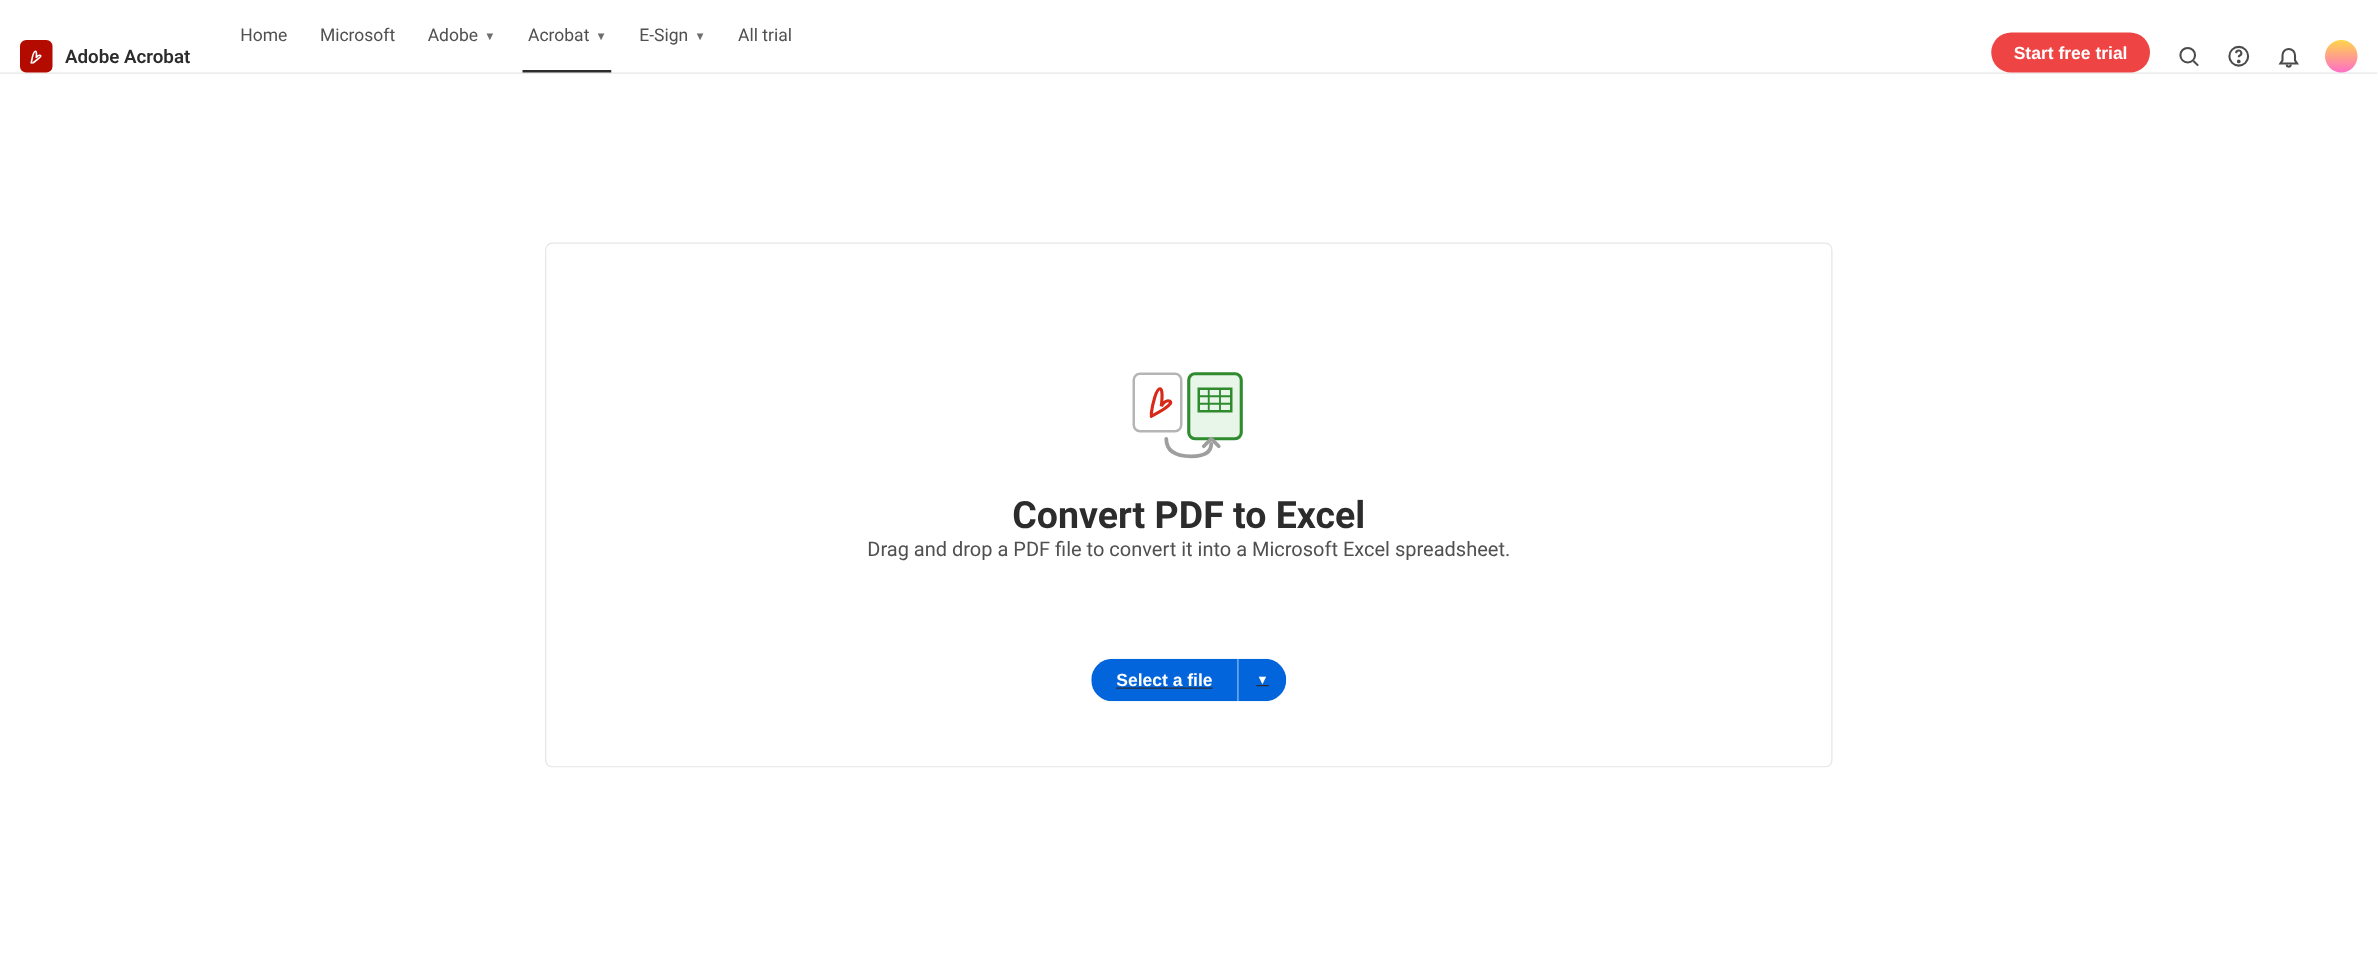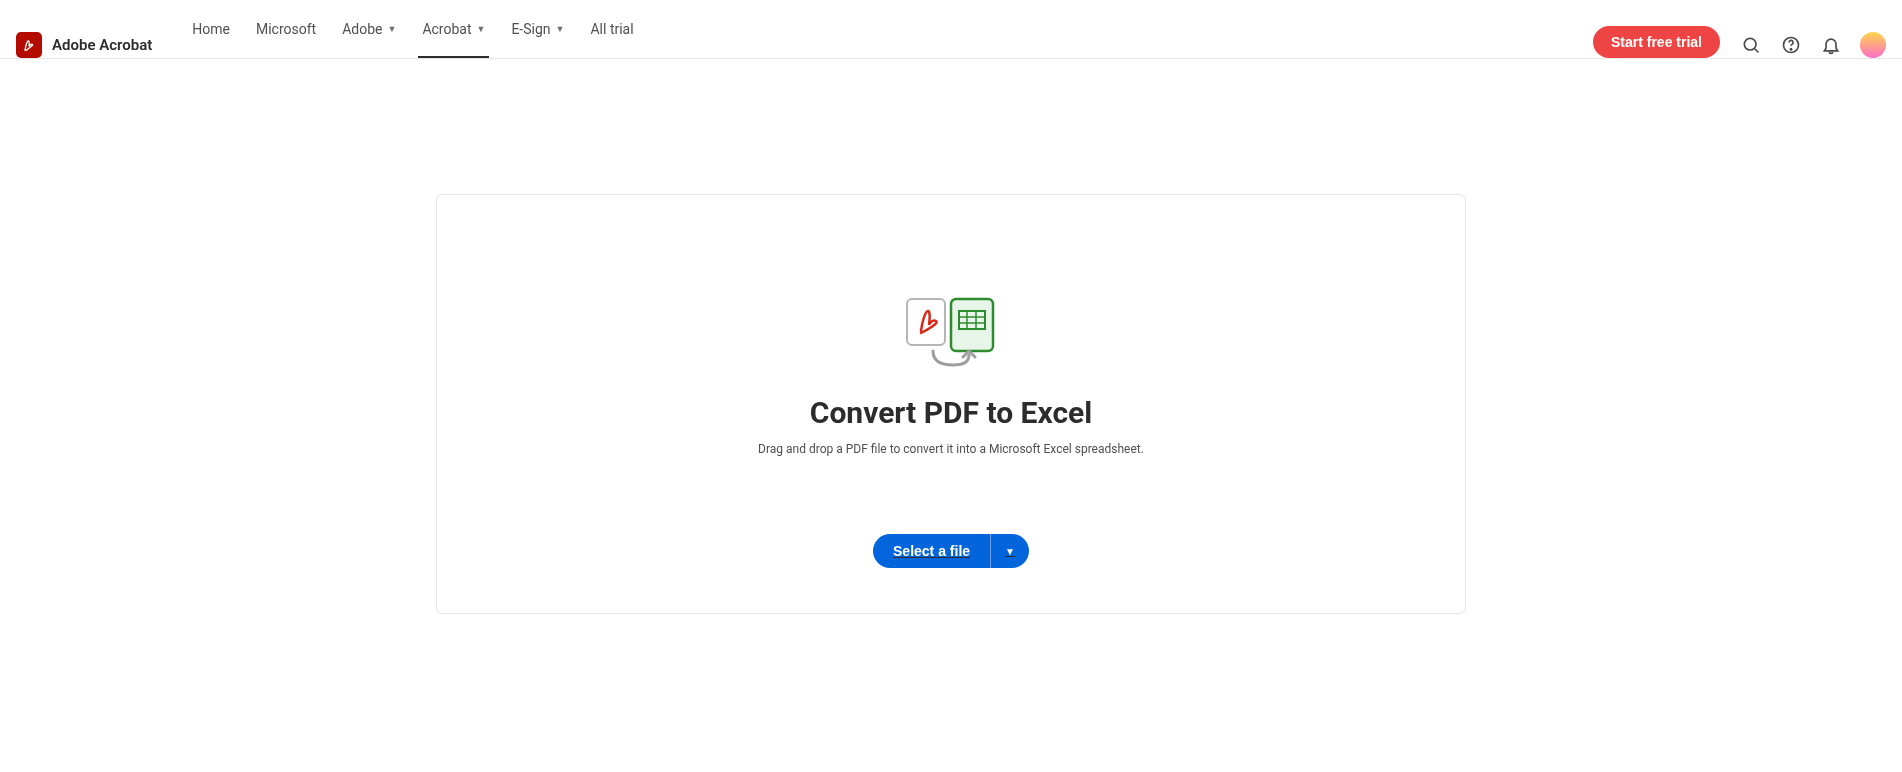--- a/index.html
+++ b/index.html
@@ -113,24 +113,24 @@
   align-items: center;
   padding-top: 100px;
 }
 .illus {
   margin-bottom: 18px;
 }
 .title {
   font-size: 30px;
   font-weight: 700;
   color: #2c2c2c;
-  margin-bottom: 12px;
+  margin-bottom: 0;
 }
 .subtitle {
-  font-size: 12px;
+  font-size: 16px;
   color: #505050;
   margin-bottom: 78px;
 }
 .btn-group {
   display: flex;
   border-radius: 17px;
   overflow: hidden;
   text-decoration: underline;
 }
 .select-btn {

